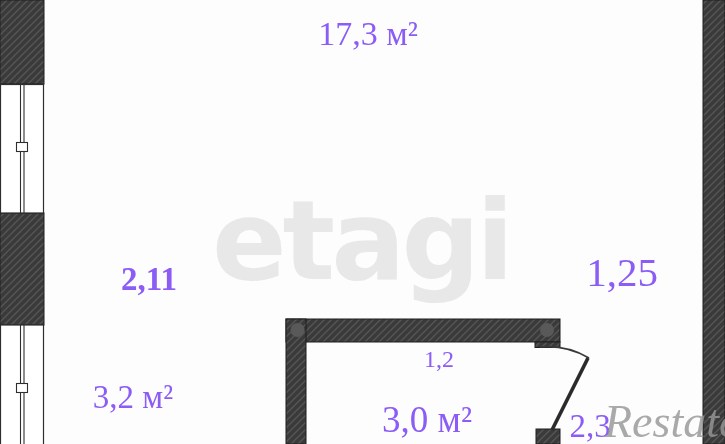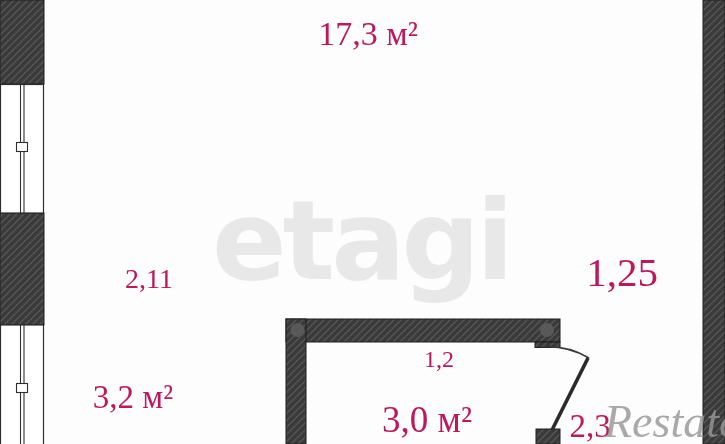--- a/index.html
+++ b/index.html
@@ -8,28 +8,28 @@
     width: 725px;
     height: 444px;
     background: #fdfdfd;
     overflow: hidden;
     font-family: "Liberation Serif", serif;
   }
   .plan-svg { position:absolute; left:0; top:0; z-index:2; }
   .lbl {
     position:absolute;
     z-index:3;
-    color:#be185d;
+    color:#8b5cf6;
     white-space:nowrap;
     transform: translate(-50%,-50%);
     font-family:"Liberation Serif", serif;
     line-height:1;
   }
   .lbl-main    { left:368px; top:34px;  font-size:34px; }
-  .lbl-211     { left:149px; top:279px; font-size:28px; }
+  .lbl-211     { left:149px; top:279px; font-size:33px;font-weight:bold; }
   .lbl-125     { left:622px; top:272px; font-size:41px; }
   .lbl-32      { left:133px; top:364px; font-size:33px;margin-top:33px; }
   .lbl-12      { left:439px; top:359px; font-size:24px; }
   .lbl-30      { left:427px; top:419px; font-size:37px; }
   .lbl-23      { left:590px; top:426px; font-size:33px; }
   .wm-etagi {
     position:absolute; z-index:1;
     left:212px; top:186px;
     font-family:"DejaVu Sans", sans-serif;
     font-weight:bold;

